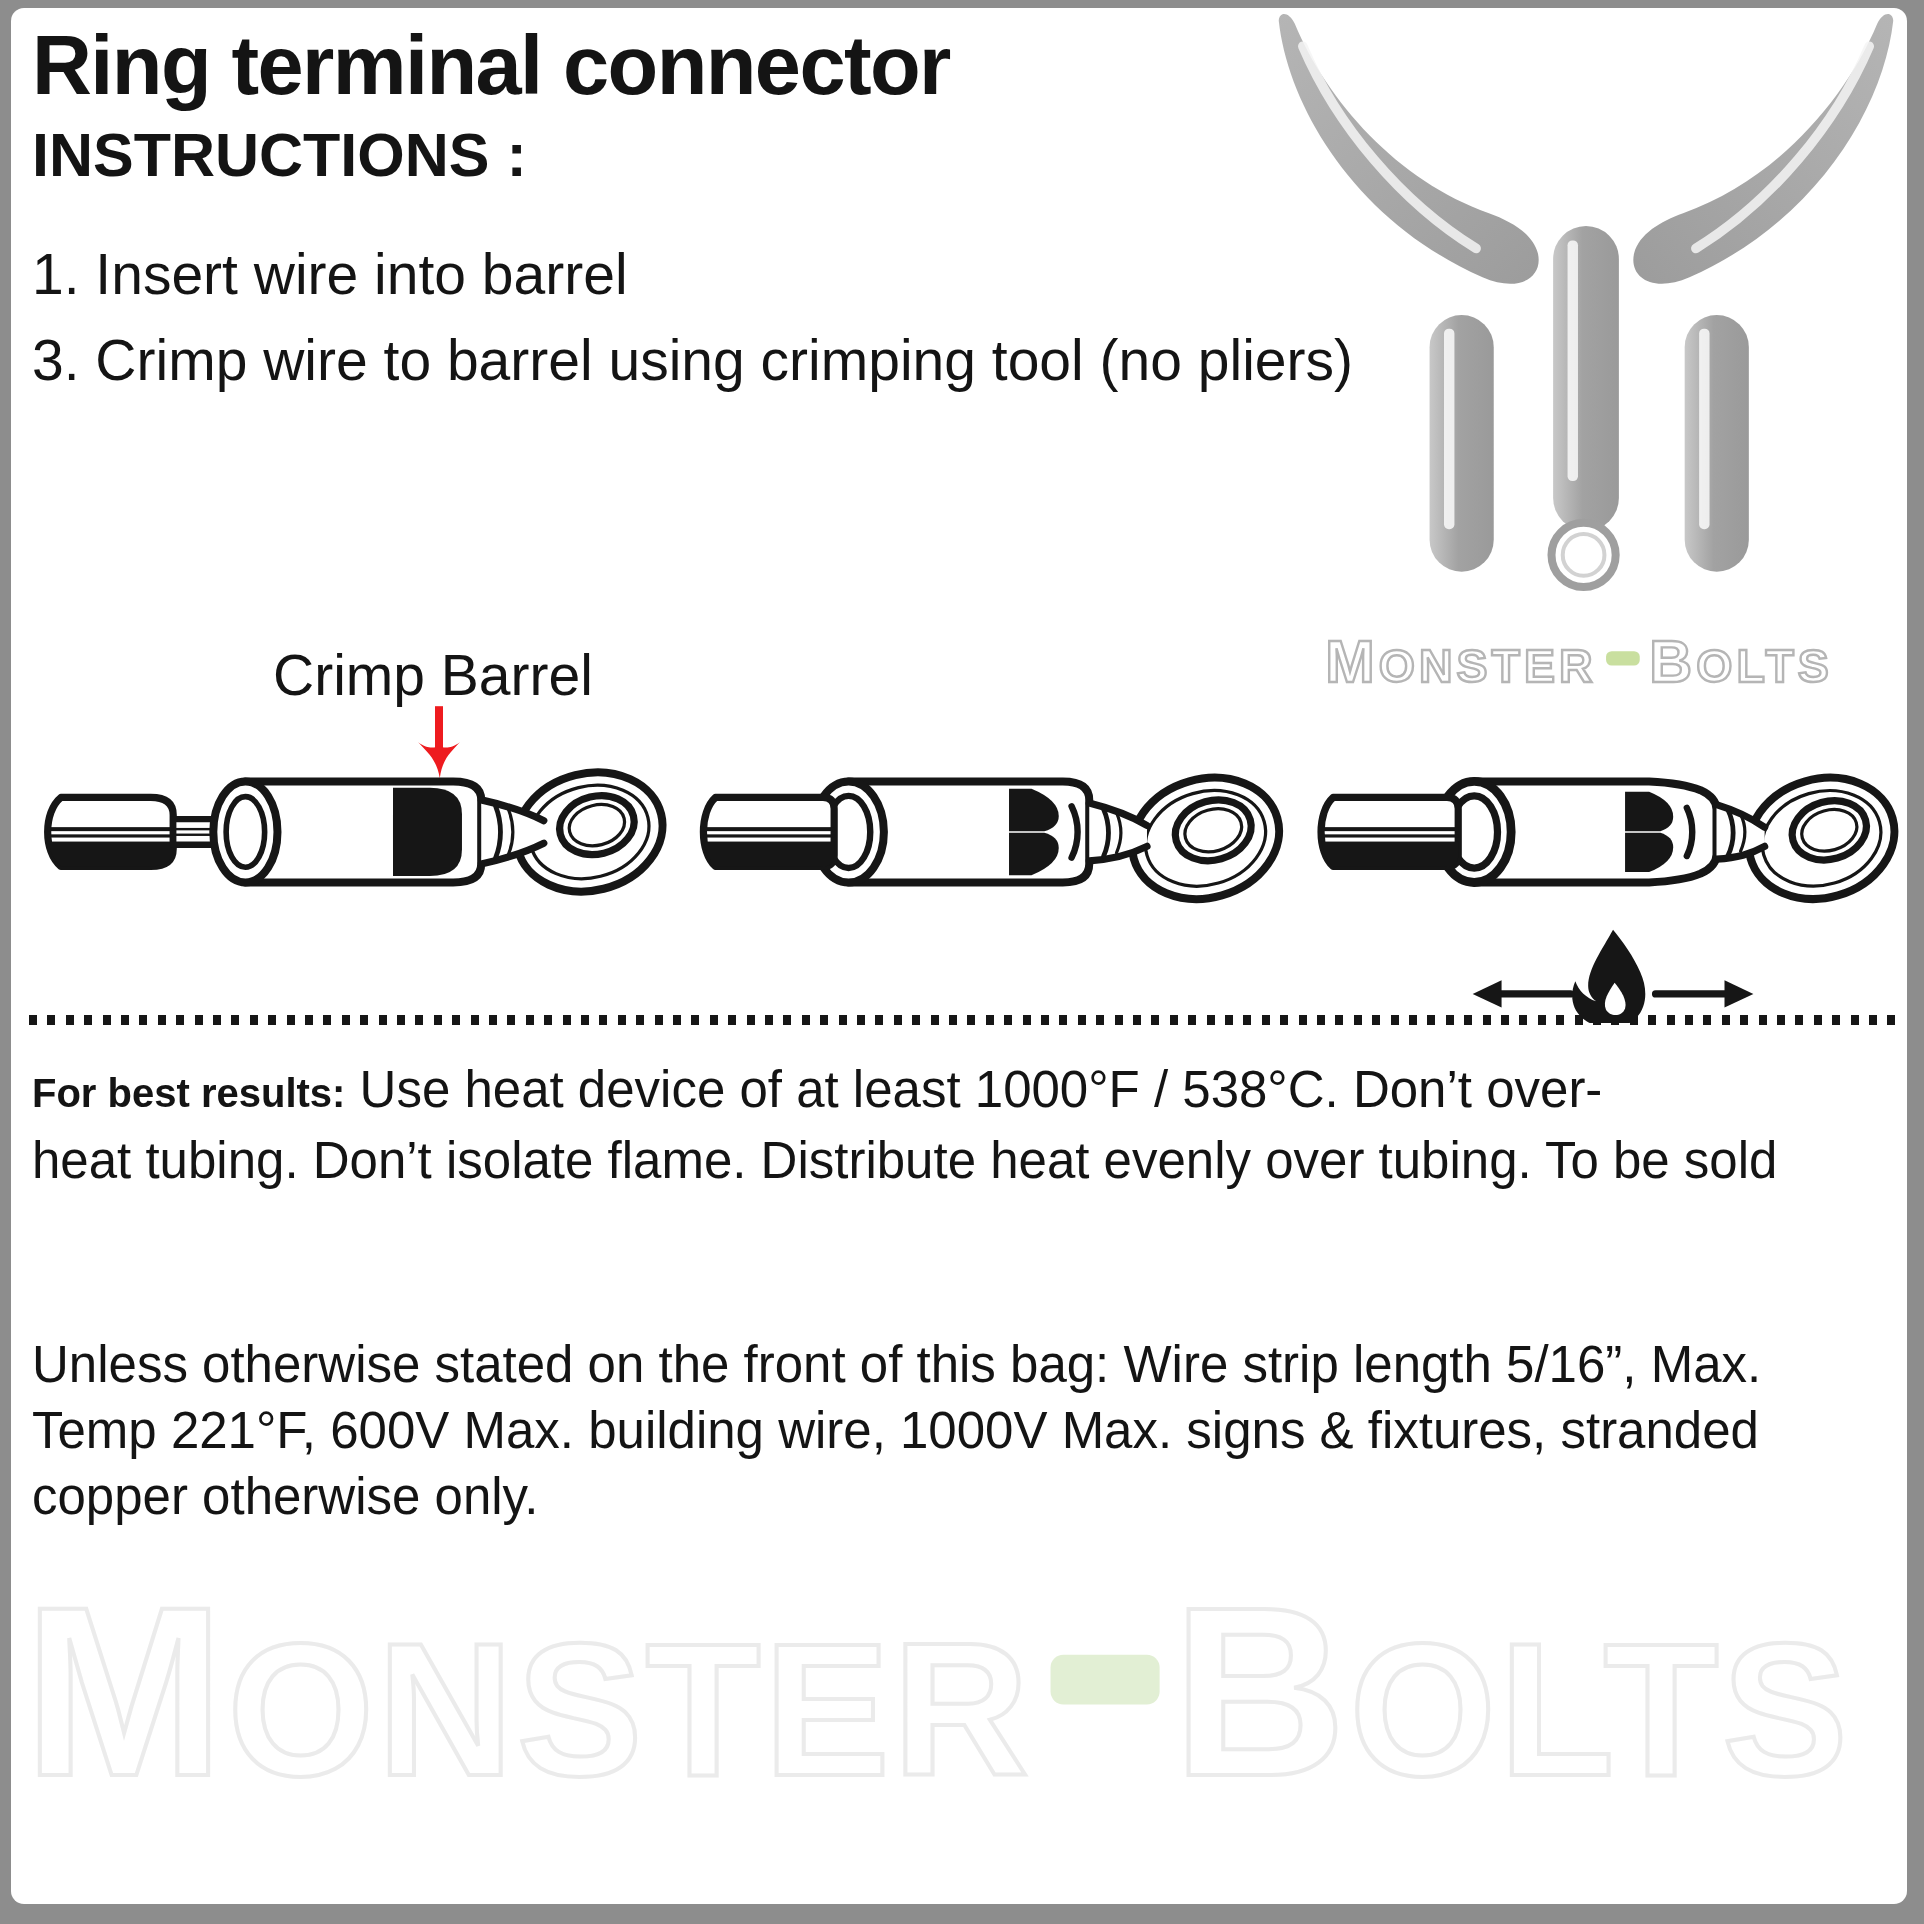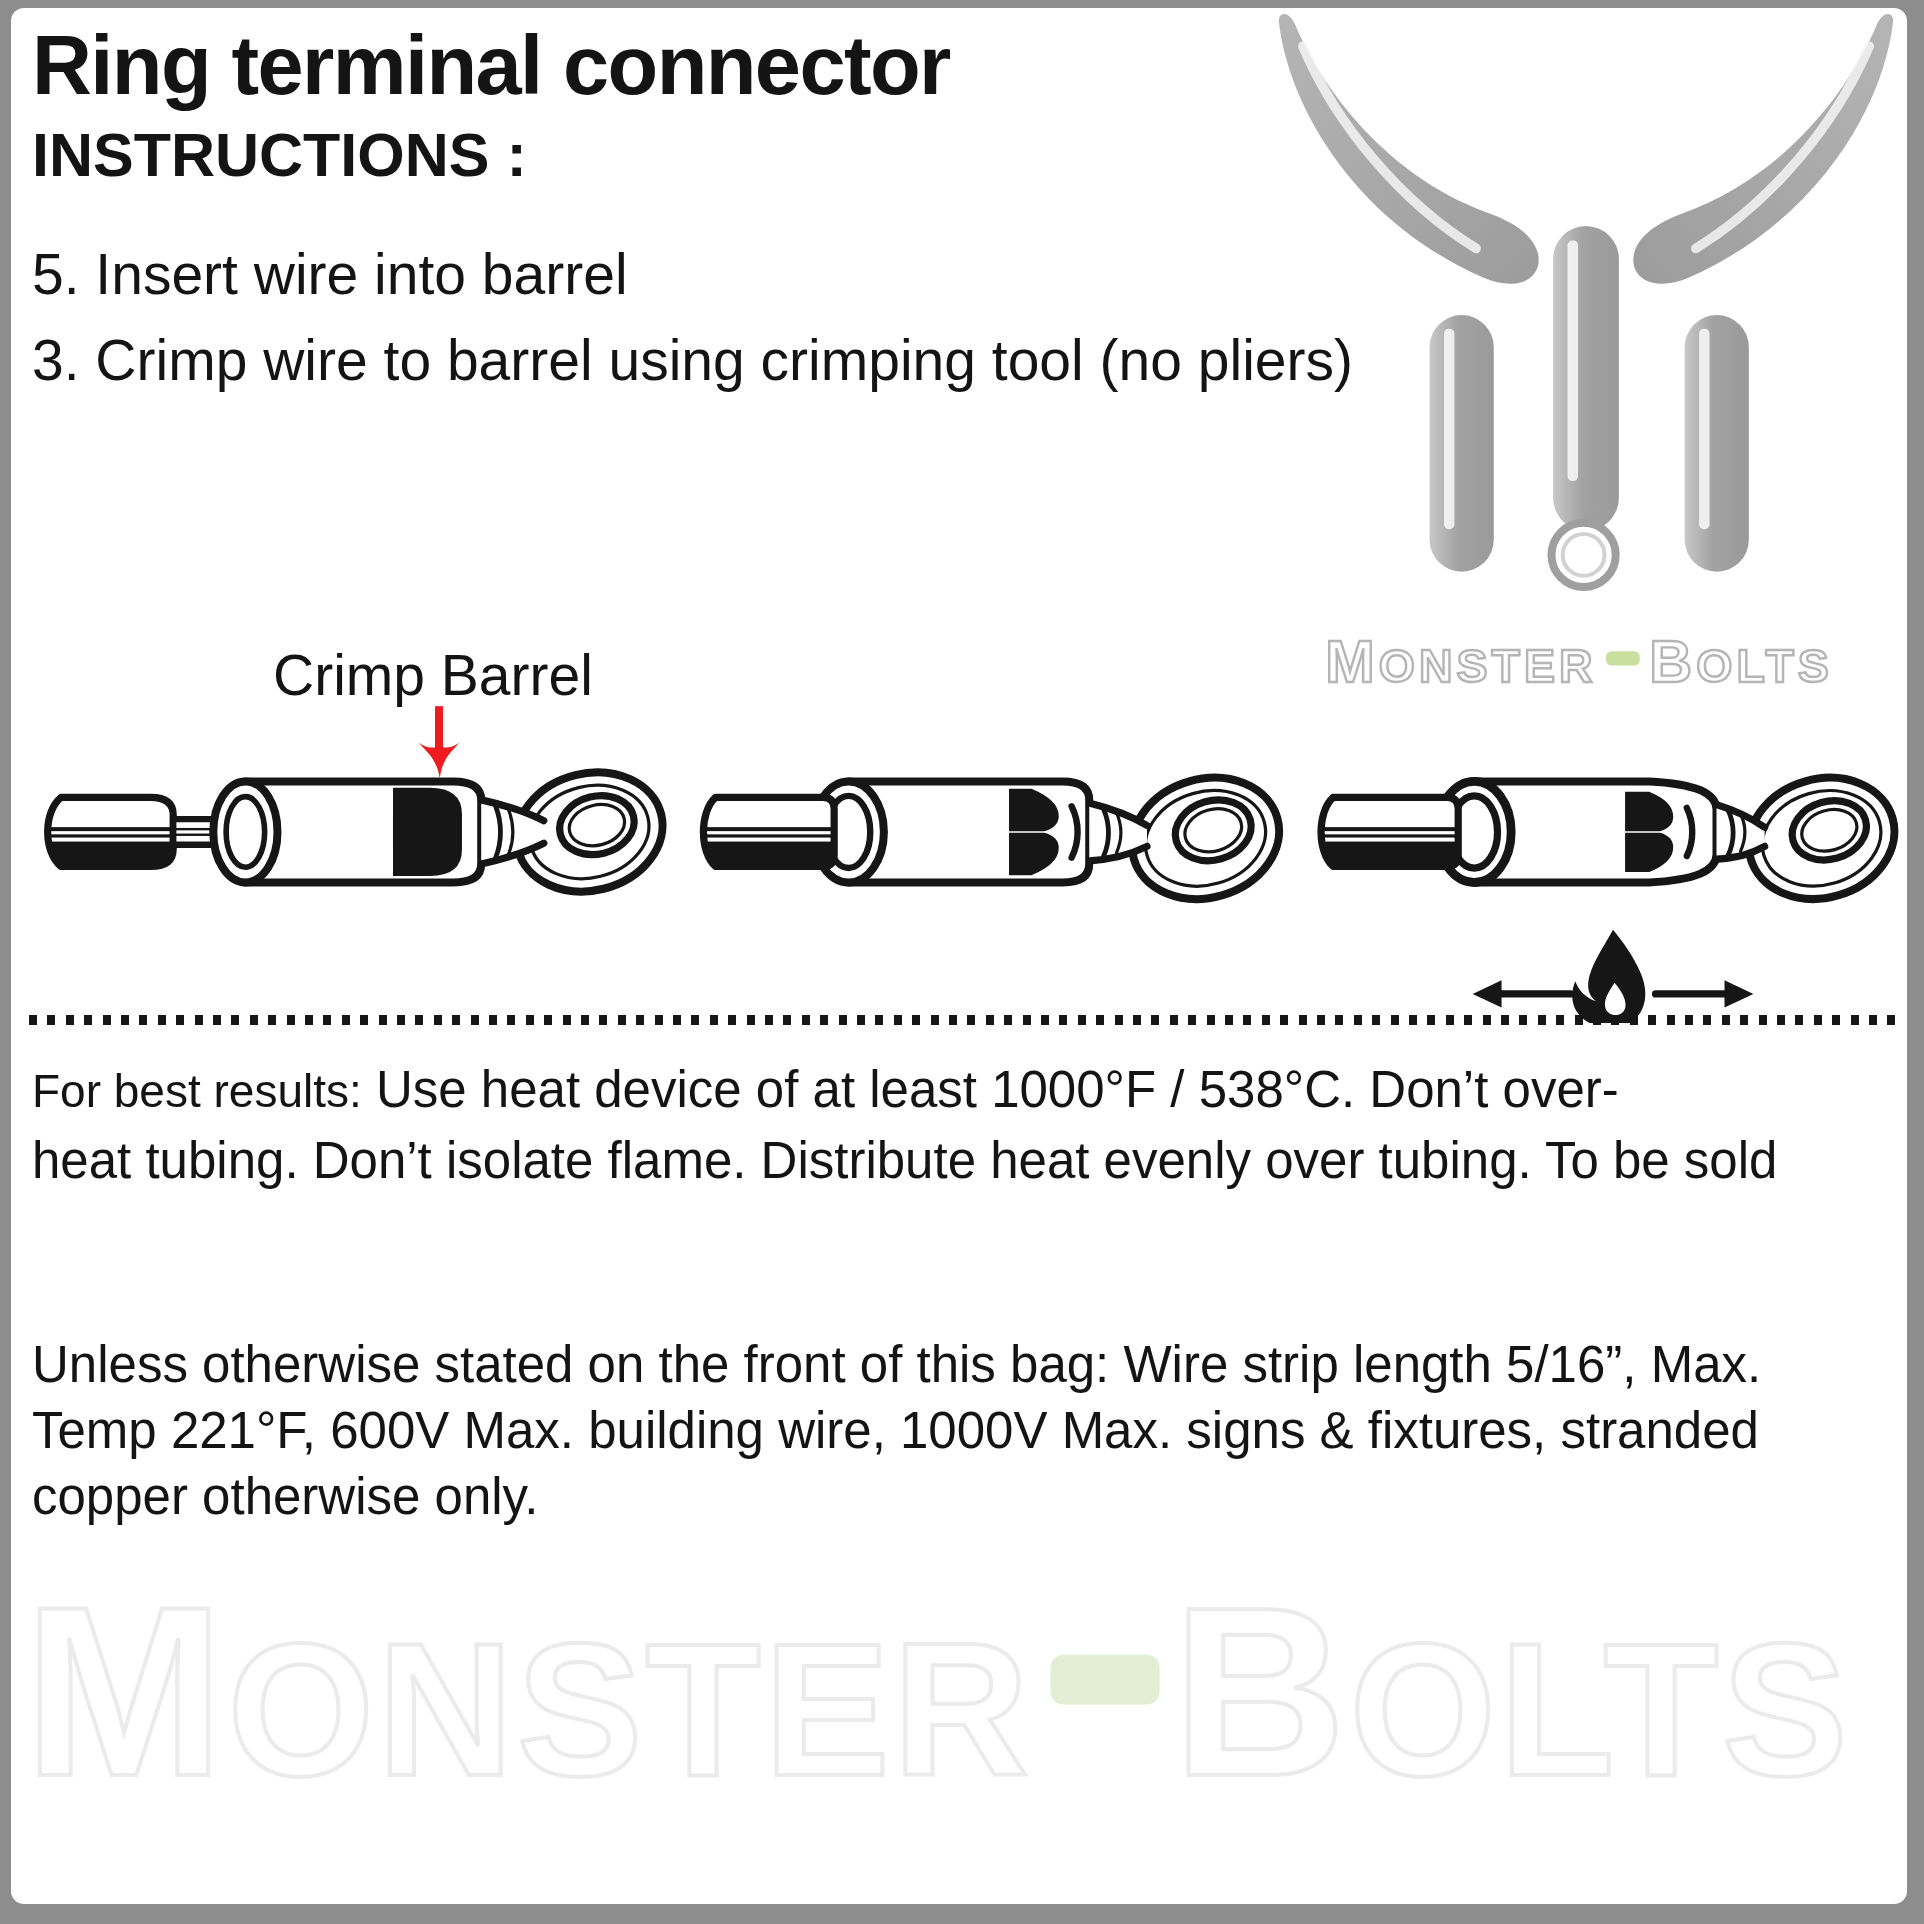--- a/index.html
+++ b/index.html
@@ -9,21 +9,21 @@
   .abs{position:absolute;}
   .doc-title{left:32px;top:17.6px;font-size:83px;font-weight:bold;letter-spacing:-1.6px;white-space:nowrap;}
   .doc-subtitle{left:32px;top:120px;font-size:61px;font-weight:bold;white-space:nowrap;}
   .steps{left:32px;top:241px;width:1765px;}
   .step-line{height:86px;font-size:57px;white-space:nowrap;}
   .callout{left:273px;top:642px;font-size:57px;white-space:nowrap;}
   .divider{left:29px;top:1015px;width:1869px;height:10.4px;
            background:repeating-linear-gradient(to right,#161616 0px,#161616 8px,transparent 8px,transparent 18.4px);}
   .para1{left:32px;top:1060px;width:1869px;}
   .para1 .pline{height:71px;font-size:51px;white-space:nowrap;}
-  .lead{font-size:46px;font-weight:normal;}
+  .lead{font-size:40px;font-weight:bold;}
   .para2{left:32px;top:1335px;width:1869px;}
   .para2 .pline{height:66px;font-size:51px;white-space:nowrap;}
   svg text{font-family:"Liberation Sans","DejaVu Sans",sans-serif;}
 </style>
 </head>
 <body>
 
 <div class="canvas">
   <div class="page abs"></div>
 
@@ -75,21 +75,21 @@
       <text x="16" y="278" font-size="235" letter-spacing="4" stroke="#ebebeb"><tspan font-size="300">M</tspan><tspan>ONSTER</tspan></text>
       <rect x="1296" y="128" width="136" height="62" rx="16" stroke="none" fill="#e2efd4"></rect>
       <text x="1448" y="278" font-size="235" letter-spacing="4" stroke="#ebebeb"><tspan font-size="300">B</tspan><tspan>OLTS</tspan></text>
     </g>
   </svg>
 
   <div class="abs doc-title">Ring terminal connector</div>
   <div class="abs doc-subtitle">INSTRUCTIONS :</div>
 
   <div class="abs steps">
-    <div class="step-line">5. Insert wire into barrel</div>
+    <div class="step-line">1. Insert wire into barrel</div>
     <div class="step-line">3. Crimp wire to barrel using crimping tool (no pliers)</div>
   </div>
 
   <div class="abs callout">Crimp Barrel</div>
   <svg class="abs" style="left:415px;top:706px;" width="48" height="74" viewBox="0 0 60 92">
     <rect x="25" y="0" width="10" height="54" fill="#ee1b1f"></rect>
     <path d="M4,45 C16,54 24,52 30,50 C36,52 44,54 56,45 C45,57 34,66 31,90 C27,66 15,57 4,45 Z" fill="#ee1b1f"></path>
   </svg>
 
   <svg class="abs" style="left:24px;top:758px;" width="1877" height="265" viewBox="0 0 2340 330" fill="none" stroke-linecap="round" stroke-linejoin="round">

